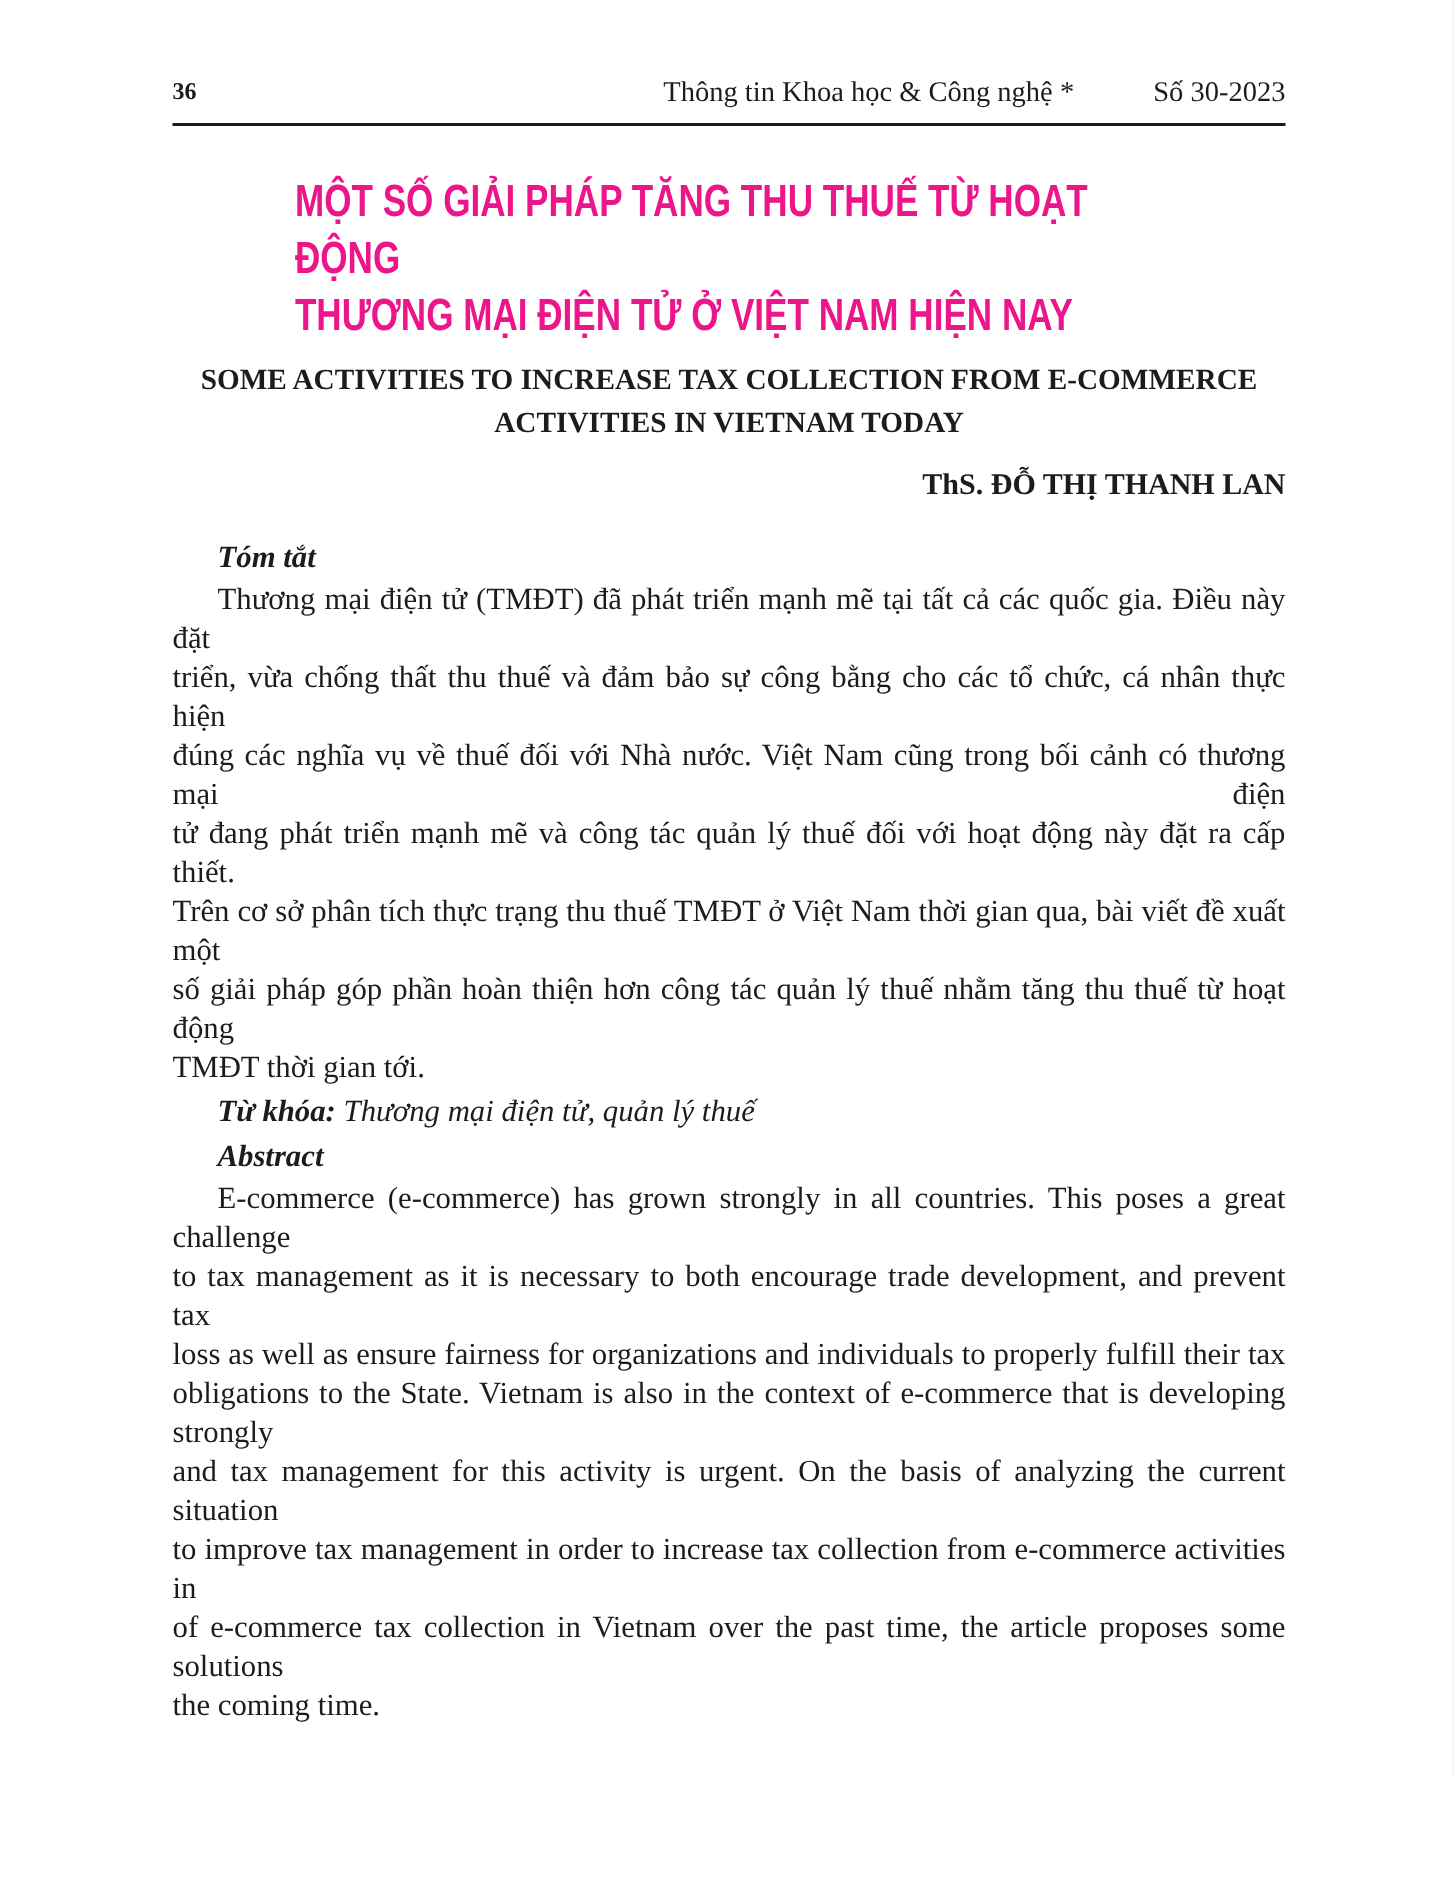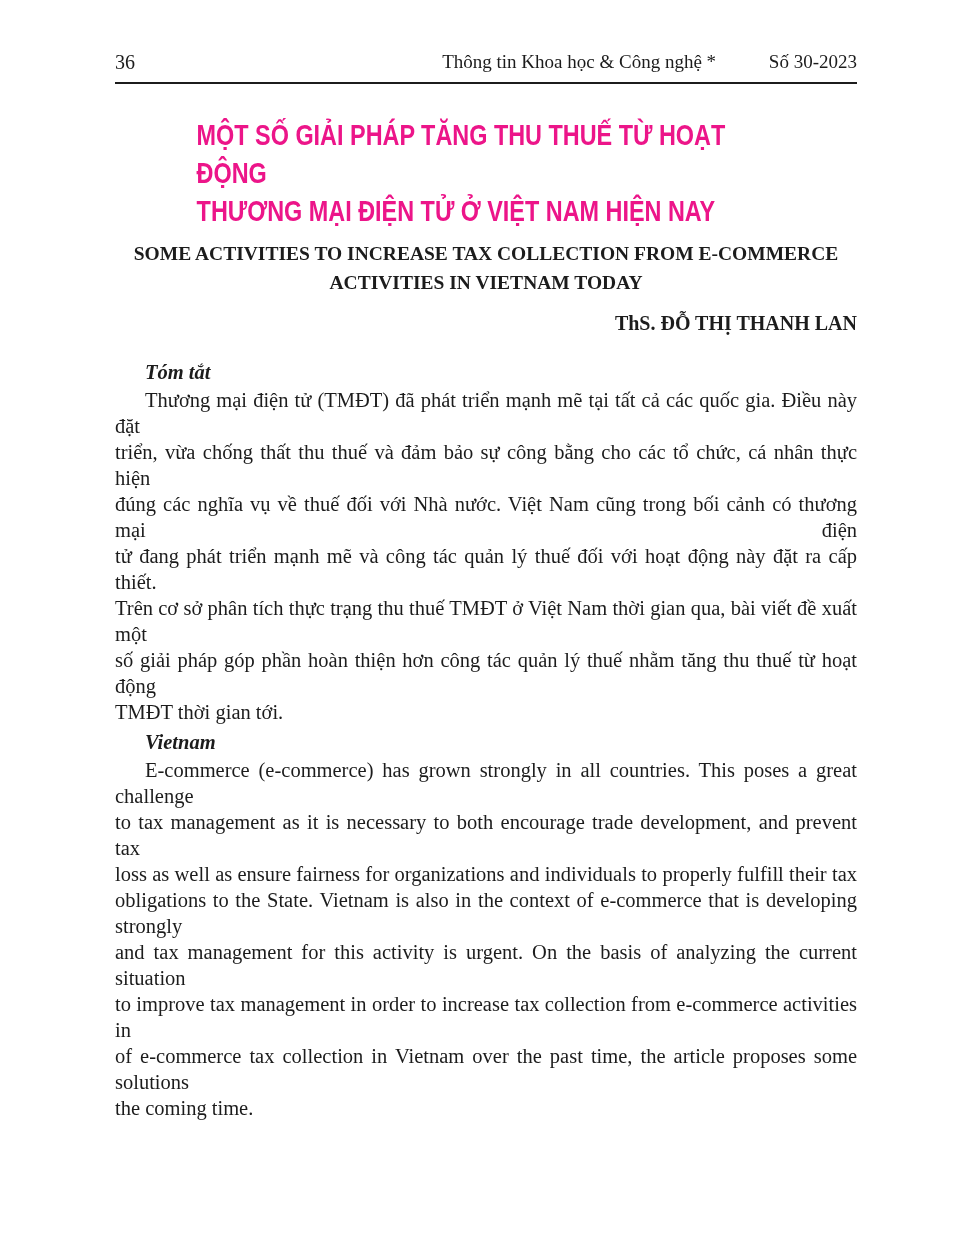--- a/index.html
+++ b/index.html
@@ -16,21 +16,21 @@
     padding: 50px 112px 0 115px;
   }
   
   .header-row {
     display: flex;
     justify-content: space-between;
     align-items: flex-end;
     font-size: 19px;
     line-height: 24px;
   }
-  .page-num { font-weight: 400; font-size: 20px; text-align: right; }
+  .page-num { font-weight: 700; font-size: 16px; text-align: right; }
   .journal-issue { font-weight: 400; margin-left: 48px; }
   .header-rule {
     border: 0;
     border-top: 2px solid #1c1c1c;
     margin: 8px 0 0 0;
   }
   
   .title-vi {
     margin-top: 32px;
     text-align: left;
@@ -113,22 +113,25 @@
   <div class="h-bi">Tóm tắt</div>
   <div class="para italic">
       <div class="tline indent">Thương mại điện tử (TMĐT) đã phát triển mạnh mẽ tại tất cả các quốc gia. Điều này đặt</div>
       <div class="tline">triển, vừa chống thất thu thuế và đảm bảo sự công bằng cho các tổ chức, cá nhân thực hiện</div>
       <div class="tline">đúng các nghĩa vụ về thuế đối với Nhà nước. Việt Nam cũng trong bối cảnh có thương mại điện</div>
       <div class="tline">tử đang phát triển mạnh mẽ và công tác quản lý thuế đối với hoạt động này đặt ra cấp thiết.</div>
       <div class="tline">Trên cơ sở phân tích thực trạng thu thuế TMĐT ở Việt Nam thời gian qua, bài viết đề xuất một</div>
       <div class="tline">số giải pháp góp phần hoàn thiện hơn công tác quản lý thuế nhằm tăng thu thuế từ hoạt động</div>
       <div class="tline ragged">TMĐT thời gian tới.</div>
     </div>
+  <div class="kw-line">
+    <span class="kw-label">Từ khóa:</span><span> Thương mại điện tử, quản lý thuế</span>
+  </div>
 
-  <div class="h-bi" style="margin-top:4px">Vietnam</div>
+  <div class="h-bi" style="margin-top:4px">Abstract</div>
   <div class="para italic">
       <div class="tline indent">E-commerce (e-commerce) has grown strongly in all countries. This poses a great challenge</div>
       <div class="tline">to tax management as it is necessary to both encourage trade development, and prevent tax</div>
       <div class="tline">loss as well as ensure fairness for organizations and individuals to properly fulfill their tax</div>
       <div class="tline">obligations to the State. Vietnam is also in the context of e-commerce that is developing strongly</div>
       <div class="tline">and tax management for this activity is urgent. On the basis of analyzing the current situation</div>
       <div class="tline">to improve tax management in order to increase tax collection from e-commerce activities in</div>
       <div class="tline">of e-commerce tax collection in Vietnam over the past time, the article proposes some solutions</div>
       <div class="tline ragged">the coming time.</div>
     </div>

